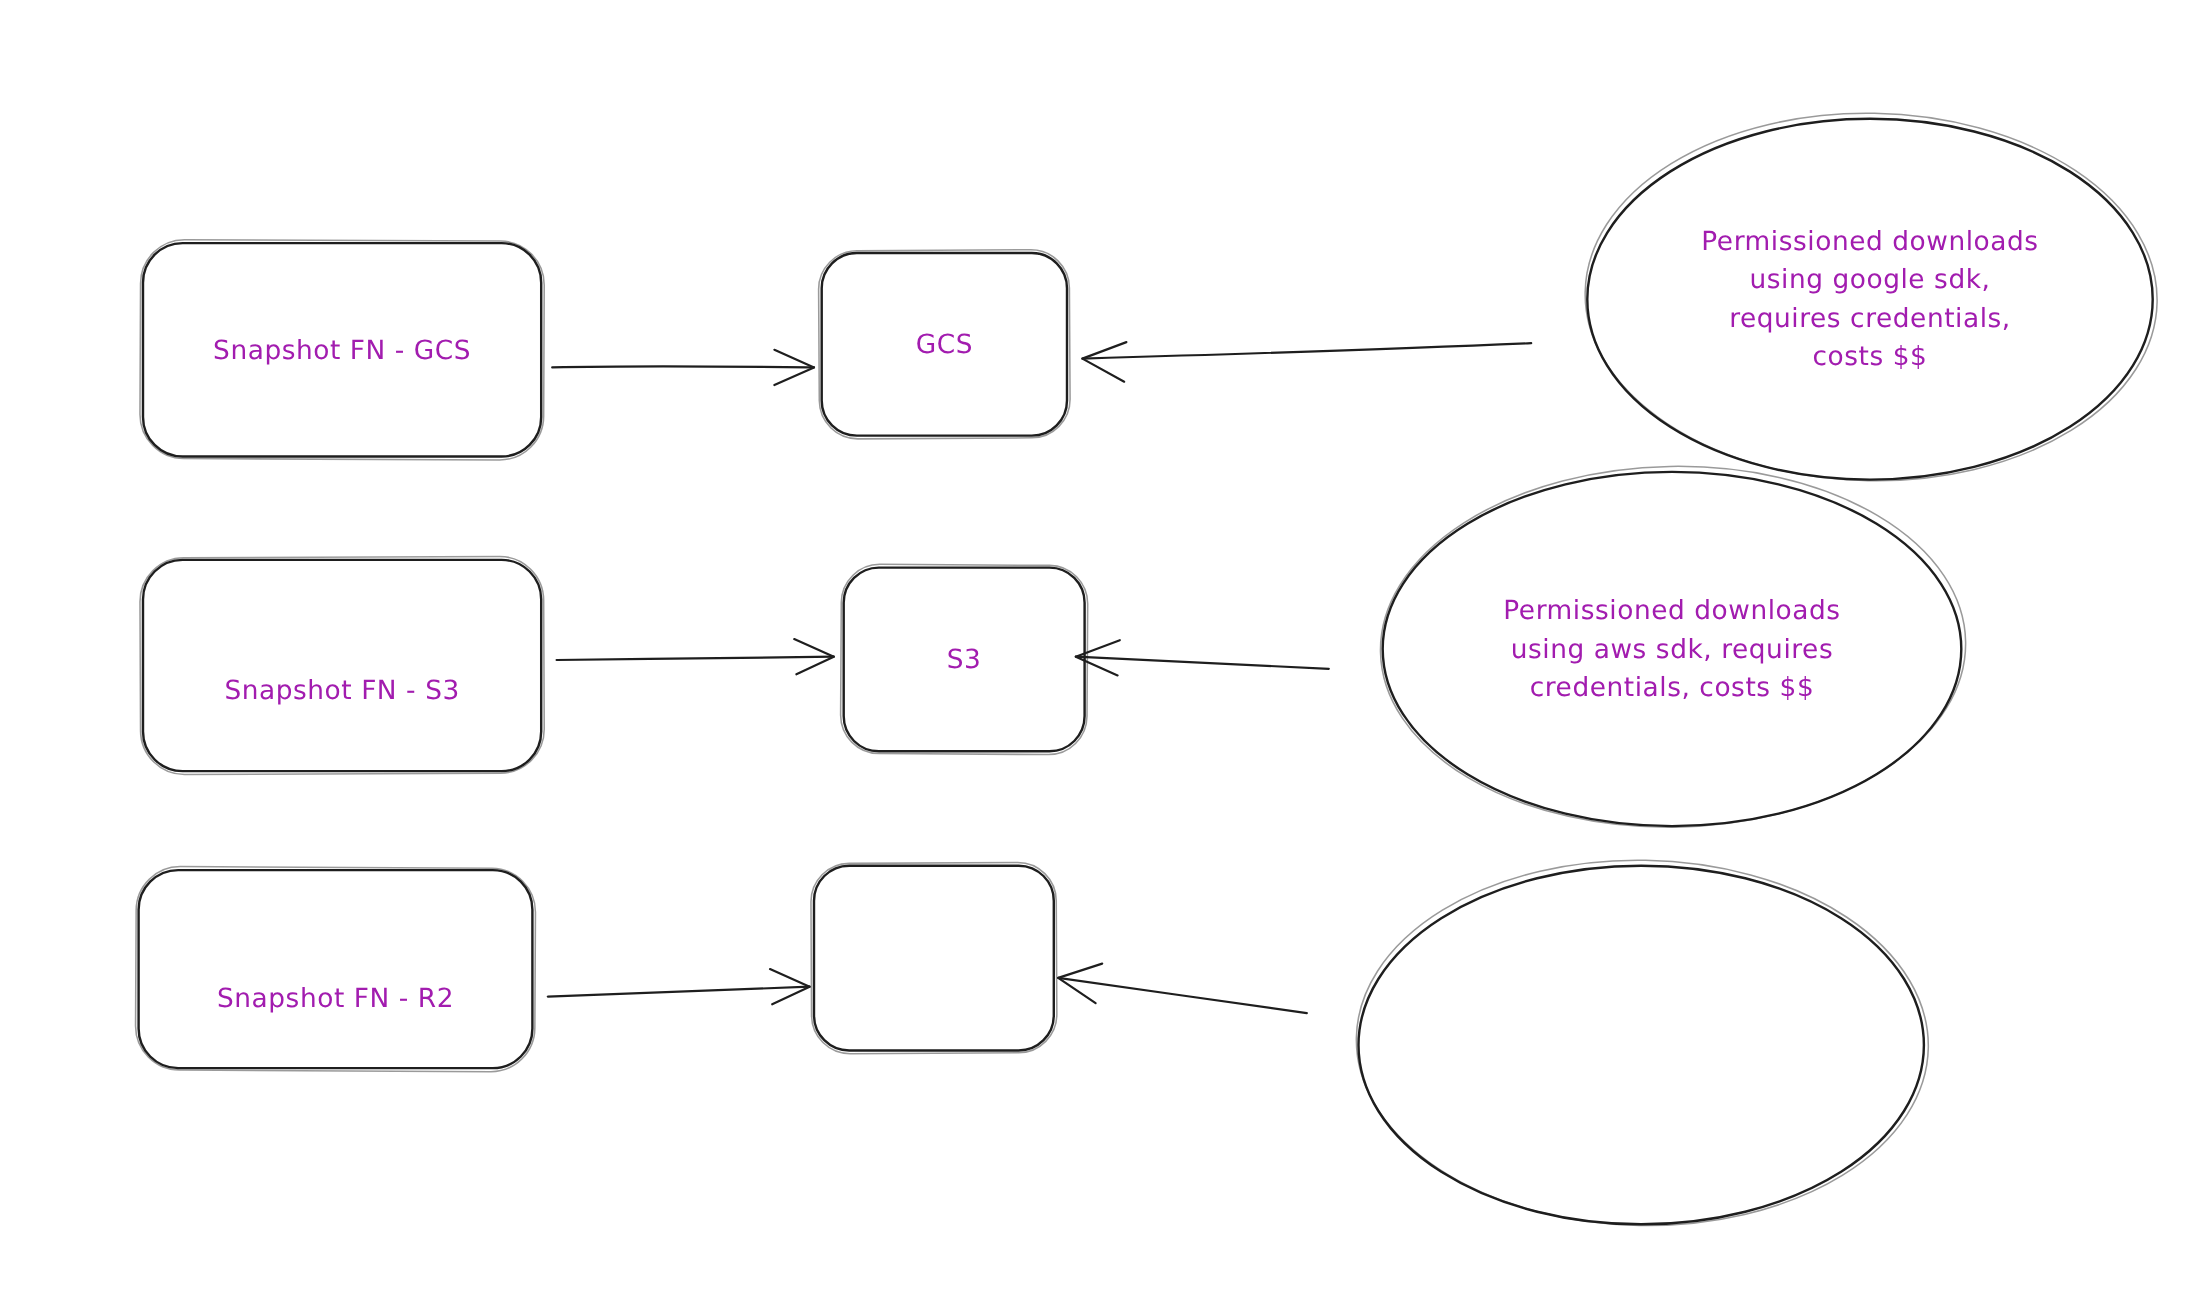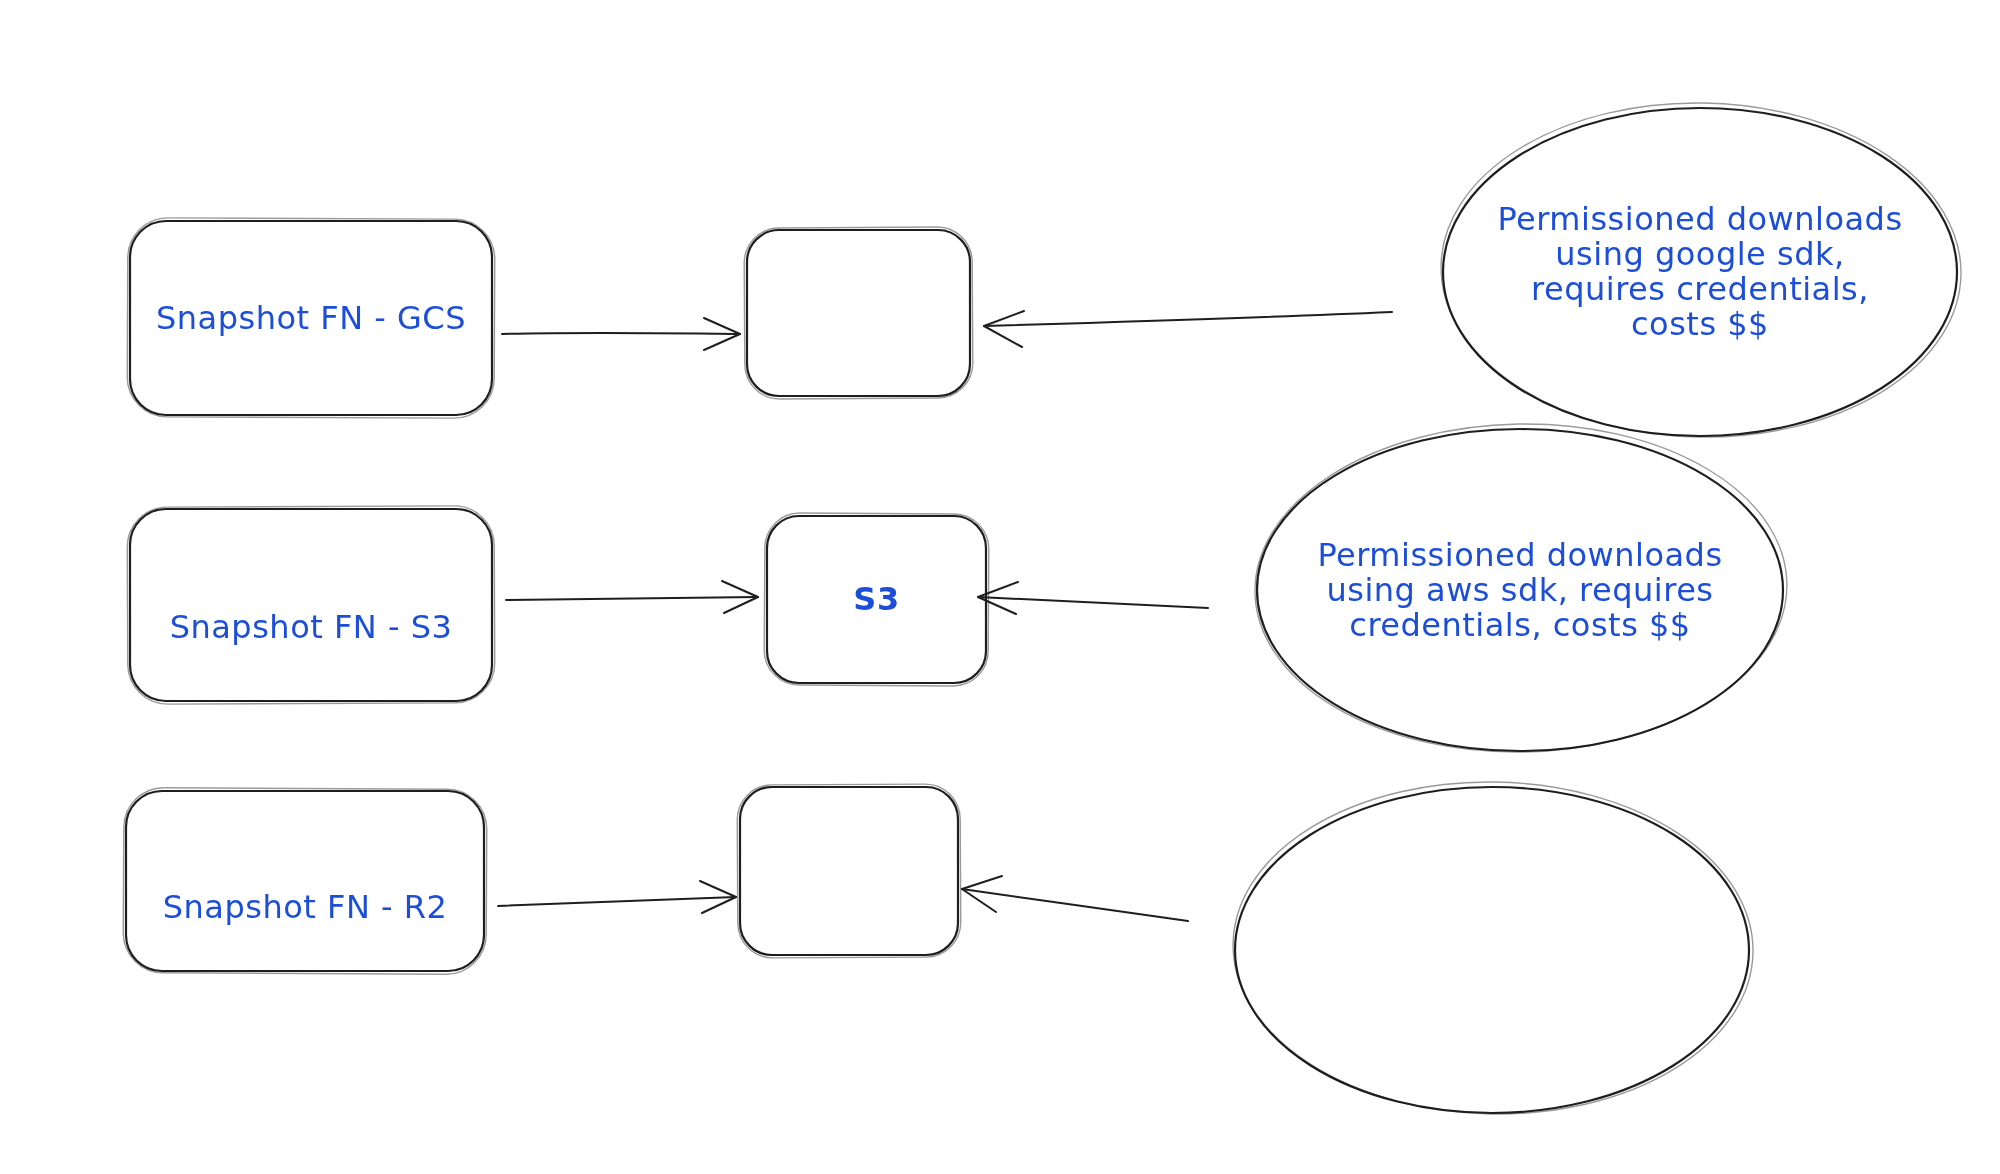--- a/index.html
+++ b/index.html
@@ -39,34 +39,34 @@
     stroke: #1e1e1e;
     stroke-width: 2;
     stroke-linecap: round;
   }
   .node-label {
     position: absolute;
     display: flex;
     align-items: center;
     justify-content: center;
     text-align: center;
-    color: #1d4ed8;
-    font-size: 32px;
+    color: #a21caf;
+    font-size: 24px;
     letter-spacing: 0.5px;
     line-height: 35px;
     white-space: pre-line;
     cursor: default;
     user-select: none;
   }
   
   #lbl-src-1 { left: 128px; top: 219px; width: 366px; height: 198px; }
   #lbl-src-2 { left: 128px; top: 507px; width: 366px; height: 240px; }
   #lbl-src-3 { left: 124px; top: 789px; width: 362px; height: 236px; }
   #lbl-tgt-1 { left: 745px; top: 228px; width: 227px; height: 170px; }
-  #lbl-tgt-2 { left: 765px; top: 514px; width: 223px; height: 171px; font-weight: bold; }
+  #lbl-tgt-2 { left: 765px; top: 514px; width: 223px; height: 171px; }
   #lbl-tgt-3 { left: 738px; top: 785px; width: 222px; height: 172px; }
   #lbl-note-1 { left: 1460px; top: 152px; width: 480px; height: 240px; }
   #lbl-note-2 { left: 1280px; top: 480px; width: 480px; height: 220px; }
   #lbl-note-3 { left: 1252px; top: 840px; width: 480px; height: 220px; }
 </style>
 </head>
 <body>
 
 <div id="canvas">
 
@@ -132,20 +132,23 @@
     </g>
     <g>
       <path class="arrow" d="M1188,921 C 1112,910 1038,900 962,889"></path>
       <path class="arrow" d="M962,889 L1002,876 M962,889 L996,912"></path>
     </g>
   </svg>
 
   <div class="node-label" id="lbl-src-1">
     <span>Snapshot FN - GCS</span>
   </div>
+  <div class="node-label" id="lbl-tgt-1">
+    <span>GCS</span>
+  </div>
   <div class="node-label" id="lbl-note-1">
     <span>Permissioned downloads
 using google sdk,
 requires credentials,
 costs $$</span>
   </div>
 
   <div class="node-label" id="lbl-src-2">
     <span>Snapshot FN - S3</span>
   </div>

